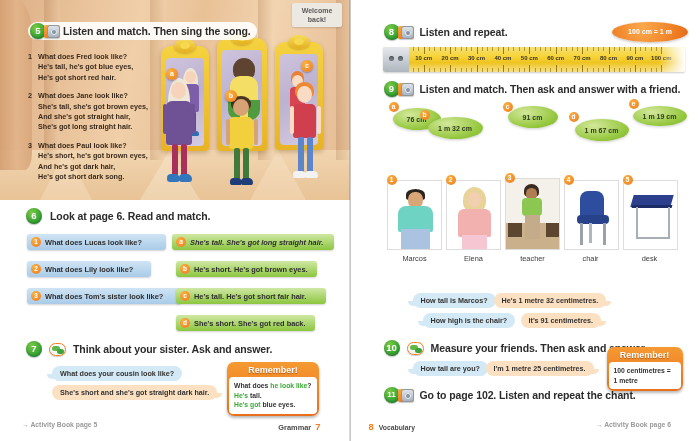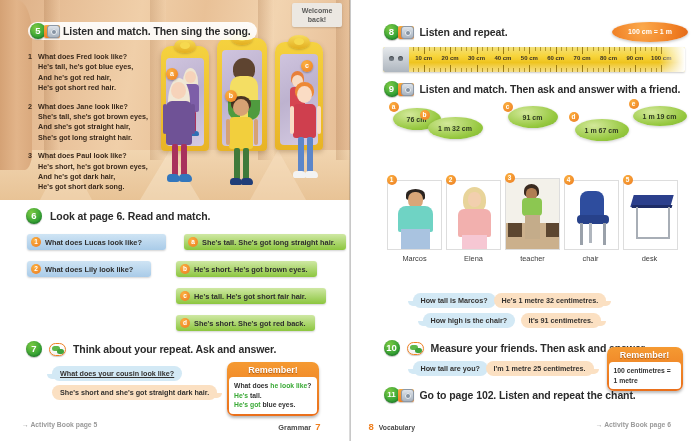--- a/index.html
+++ b/index.html
@@ -267,21 +267,20 @@
           <div class="disc"></div>
         </div>
       <div class="exlabel">Listen and match. Then sing the song.</div>
     </div>
 
     <div class="song">
       <div class="verse">
         <span class="vn">1</span>
         <div>What does Fred look like?</div>
         <div>He's tall, he's got blue eyes,</div>
-        <div>And he's got red hair,</div>
         <div>He's got short red hair.</div>
       </div>
       <div class="verse">
         <span class="vn">2</span>
         <div>What does Jane look like?</div>
         <div>She's tall, she's got brown eyes,</div>
         <div>And she's got straight hair,</div>
         <div>She's got long straight hair.</div>
       </div>
       <div class="verse">
@@ -299,44 +298,48 @@
     </div>
 
     <div class="bub blue" style="left:27px;top:234px;width:125px;">
       <span class="dot">1</span>
       <span>What does Lucas look like?</span>
     </div>
     <div class="bub blue" style="left:27px;top:261px;width:110px;">
       <span class="dot">2</span>
       <span>What does Lily look like?</span>
     </div>
-
-    <div class="bub green" style="left:184px;top:234px;width:148px;">
+    <div class="bub blue" style="left:27px;top:288px;width:140px;">
+      <span class="dot">3</span>
+      <span>What does Tom's sister look like?</span>
+    </div>
+
+    <div class="bub green" style="left:172px;top:234px;width:148px;font-style:italic;">
       <span class="dot">a</span>
       <span>She's tall. She's got long straight hair.</span>
     </div>
     <div class="bub green" style="left:176px;top:288px;width:136px;">
       <span class="dot">c</span>
       <span>He's tall. He's got short fair hair.</span>
     </div>
     <div class="bub green" style="left:176px;top:261px;width:127px;">
       <span class="dot">b</span>
       <span>He's short. He's got brown eyes.</span>
     </div>
     <div class="bub green" style="left:176px;top:315px;width:125px;">
       <span class="dot">d</span>
       <span>She's short. She's got red back.</span>
     </div>
 
     <div class="ex" style="left:26px;top:341px;">
       <div class="num">7</div>
       <div class="icn speak" style="margin-left:4px;"></div>
-      <div class="exlabel" style="margin-left:4px;">Think about your repeat. Ask and answer.</div>
-    </div>
-    <div class="sp b" style="left:52px;top:366px;text-decoration:underline;">What does your cousin look like?</div>
+      <div class="exlabel" style="margin-left:4px;">Think about your sister. Ask and answer.</div>
+    </div>
+    <div class="sp b" style="left:52px;top:366px;">What does your cousin look like?</div>
     <div class="sp o" style="left:52px;top:385px;">She's short and she's got straight dark hair.</div>
 
     <div class="remember" style="left:227px;top:362px;width:88px;">
       <div class="rtitle">Remember!</div>
       <div class="rbody">
         <div><span>What does </span><span class="hl">he look like</span><span>?</span></div>
         <div><span class="hl">He's</span><span> tall.</span></div>
         <div><span class="hl">He's got</span><span> blue eyes.</span></div>
       </div>
     </div>

